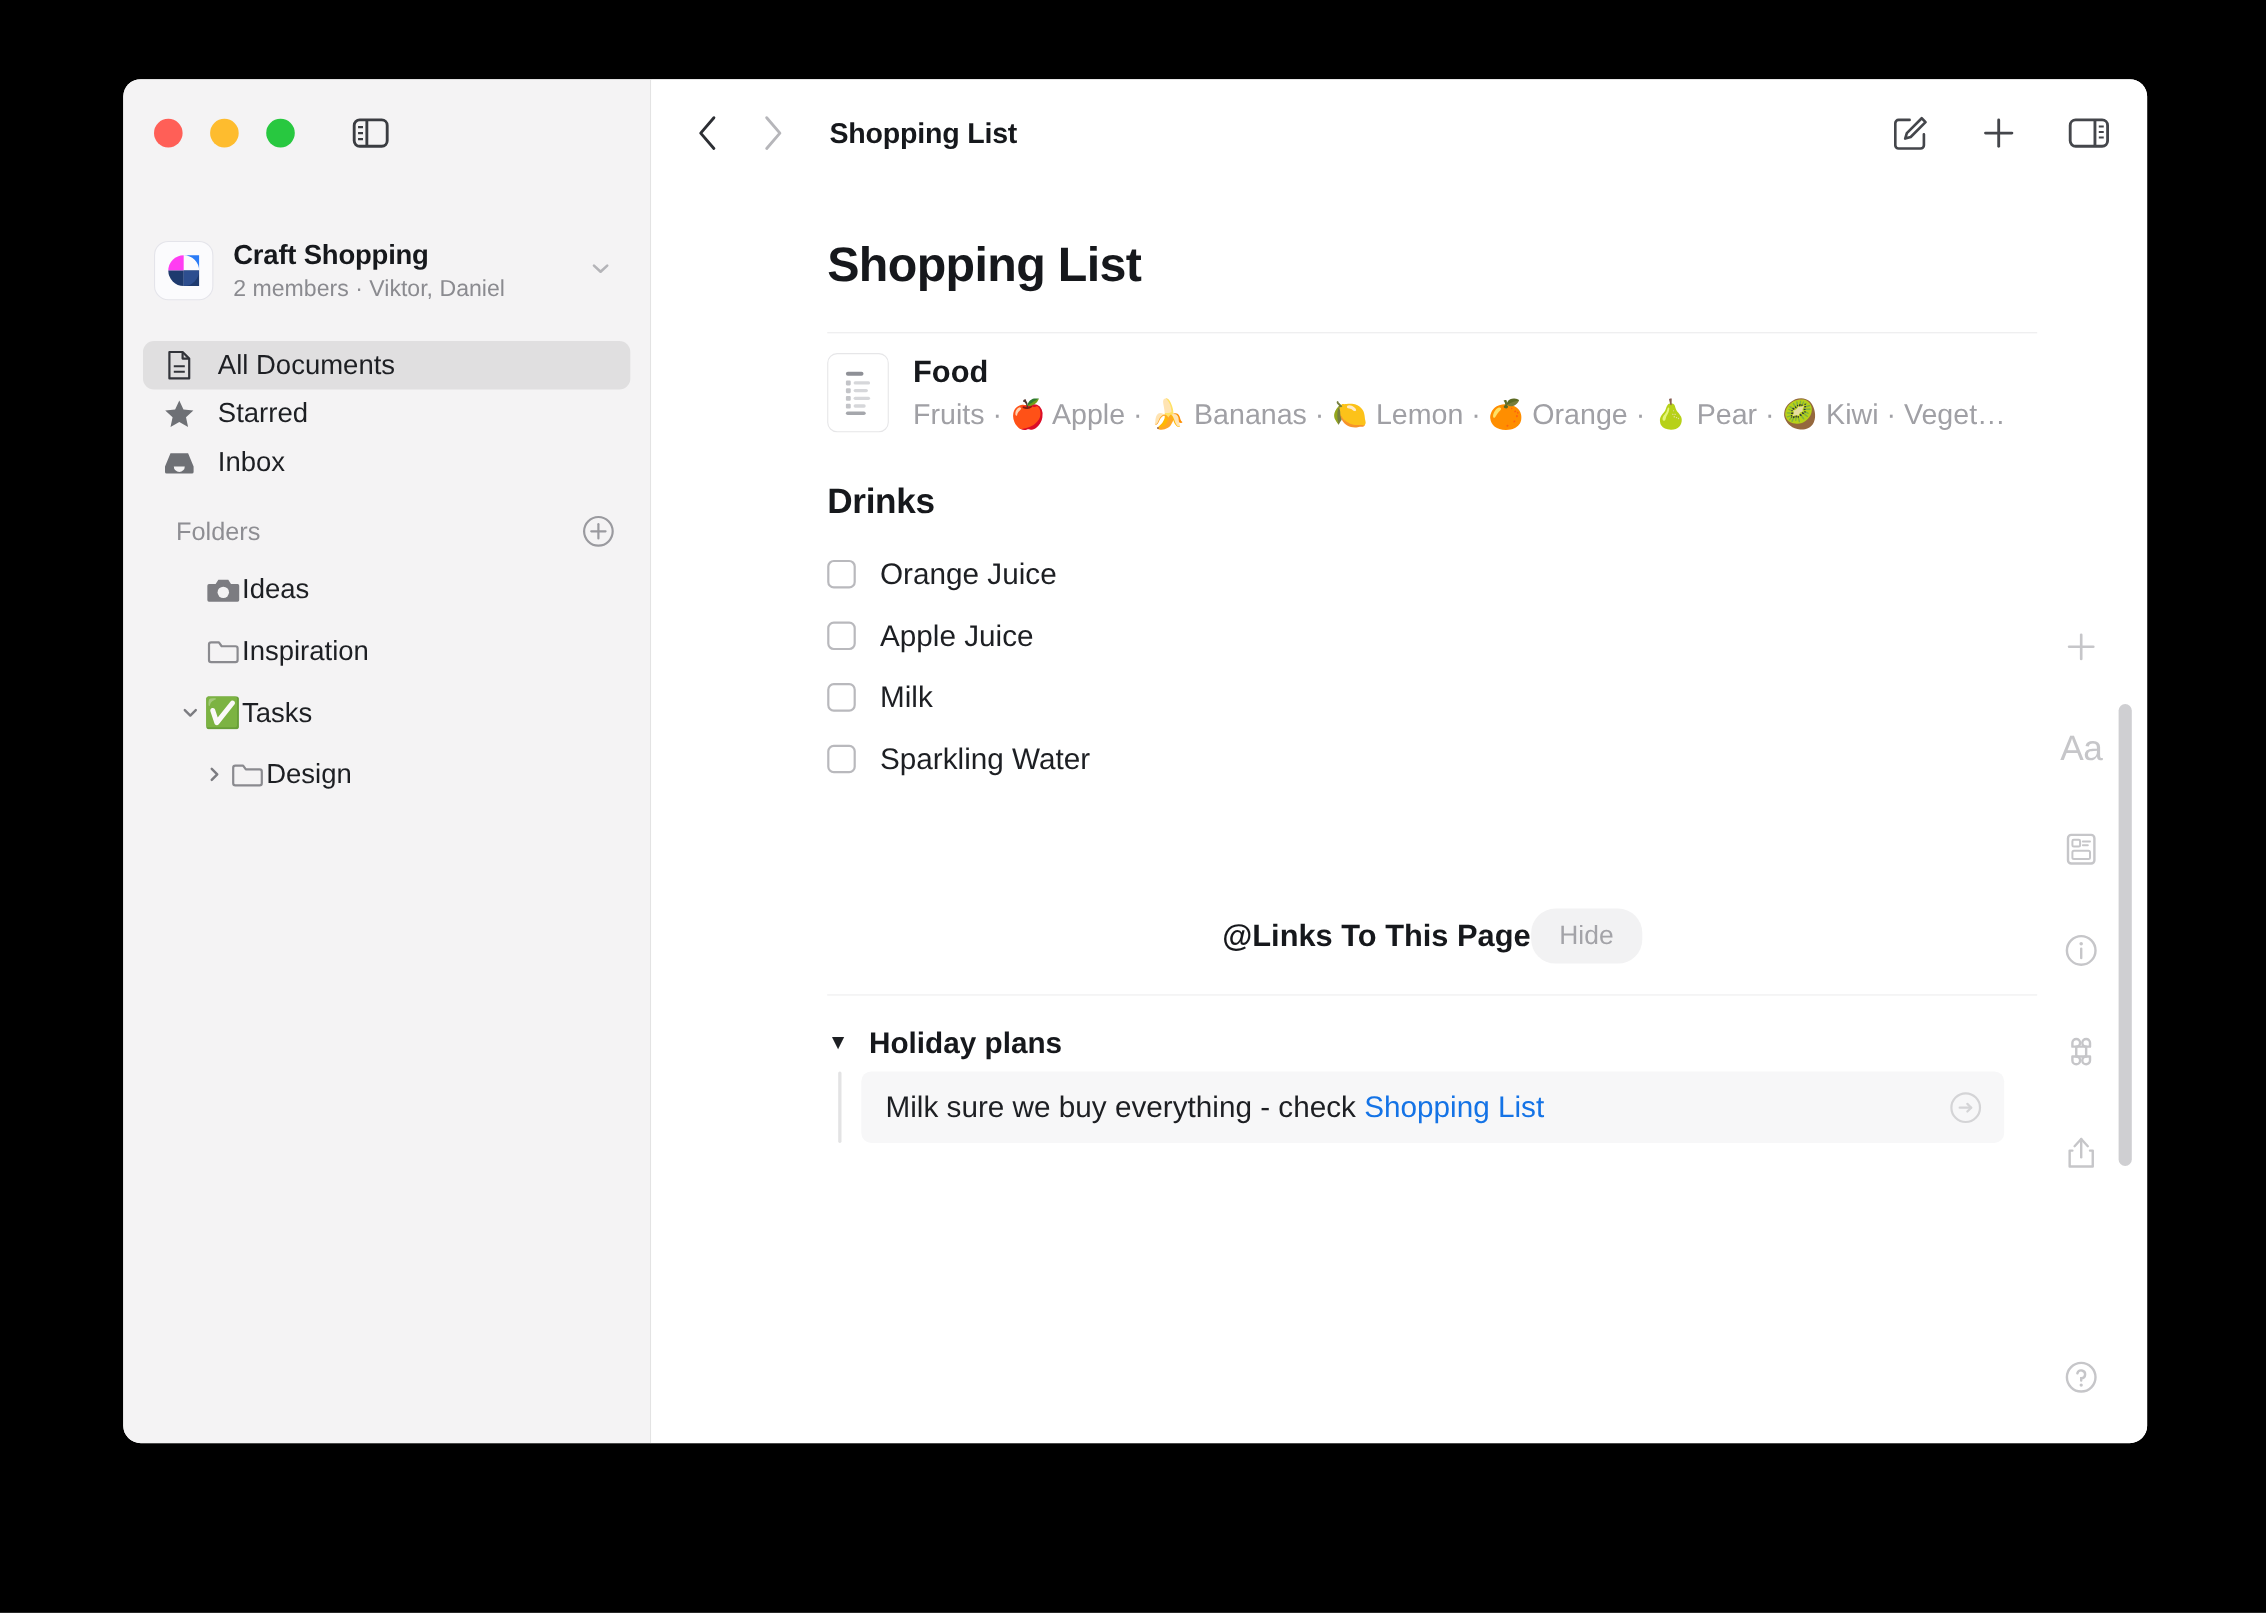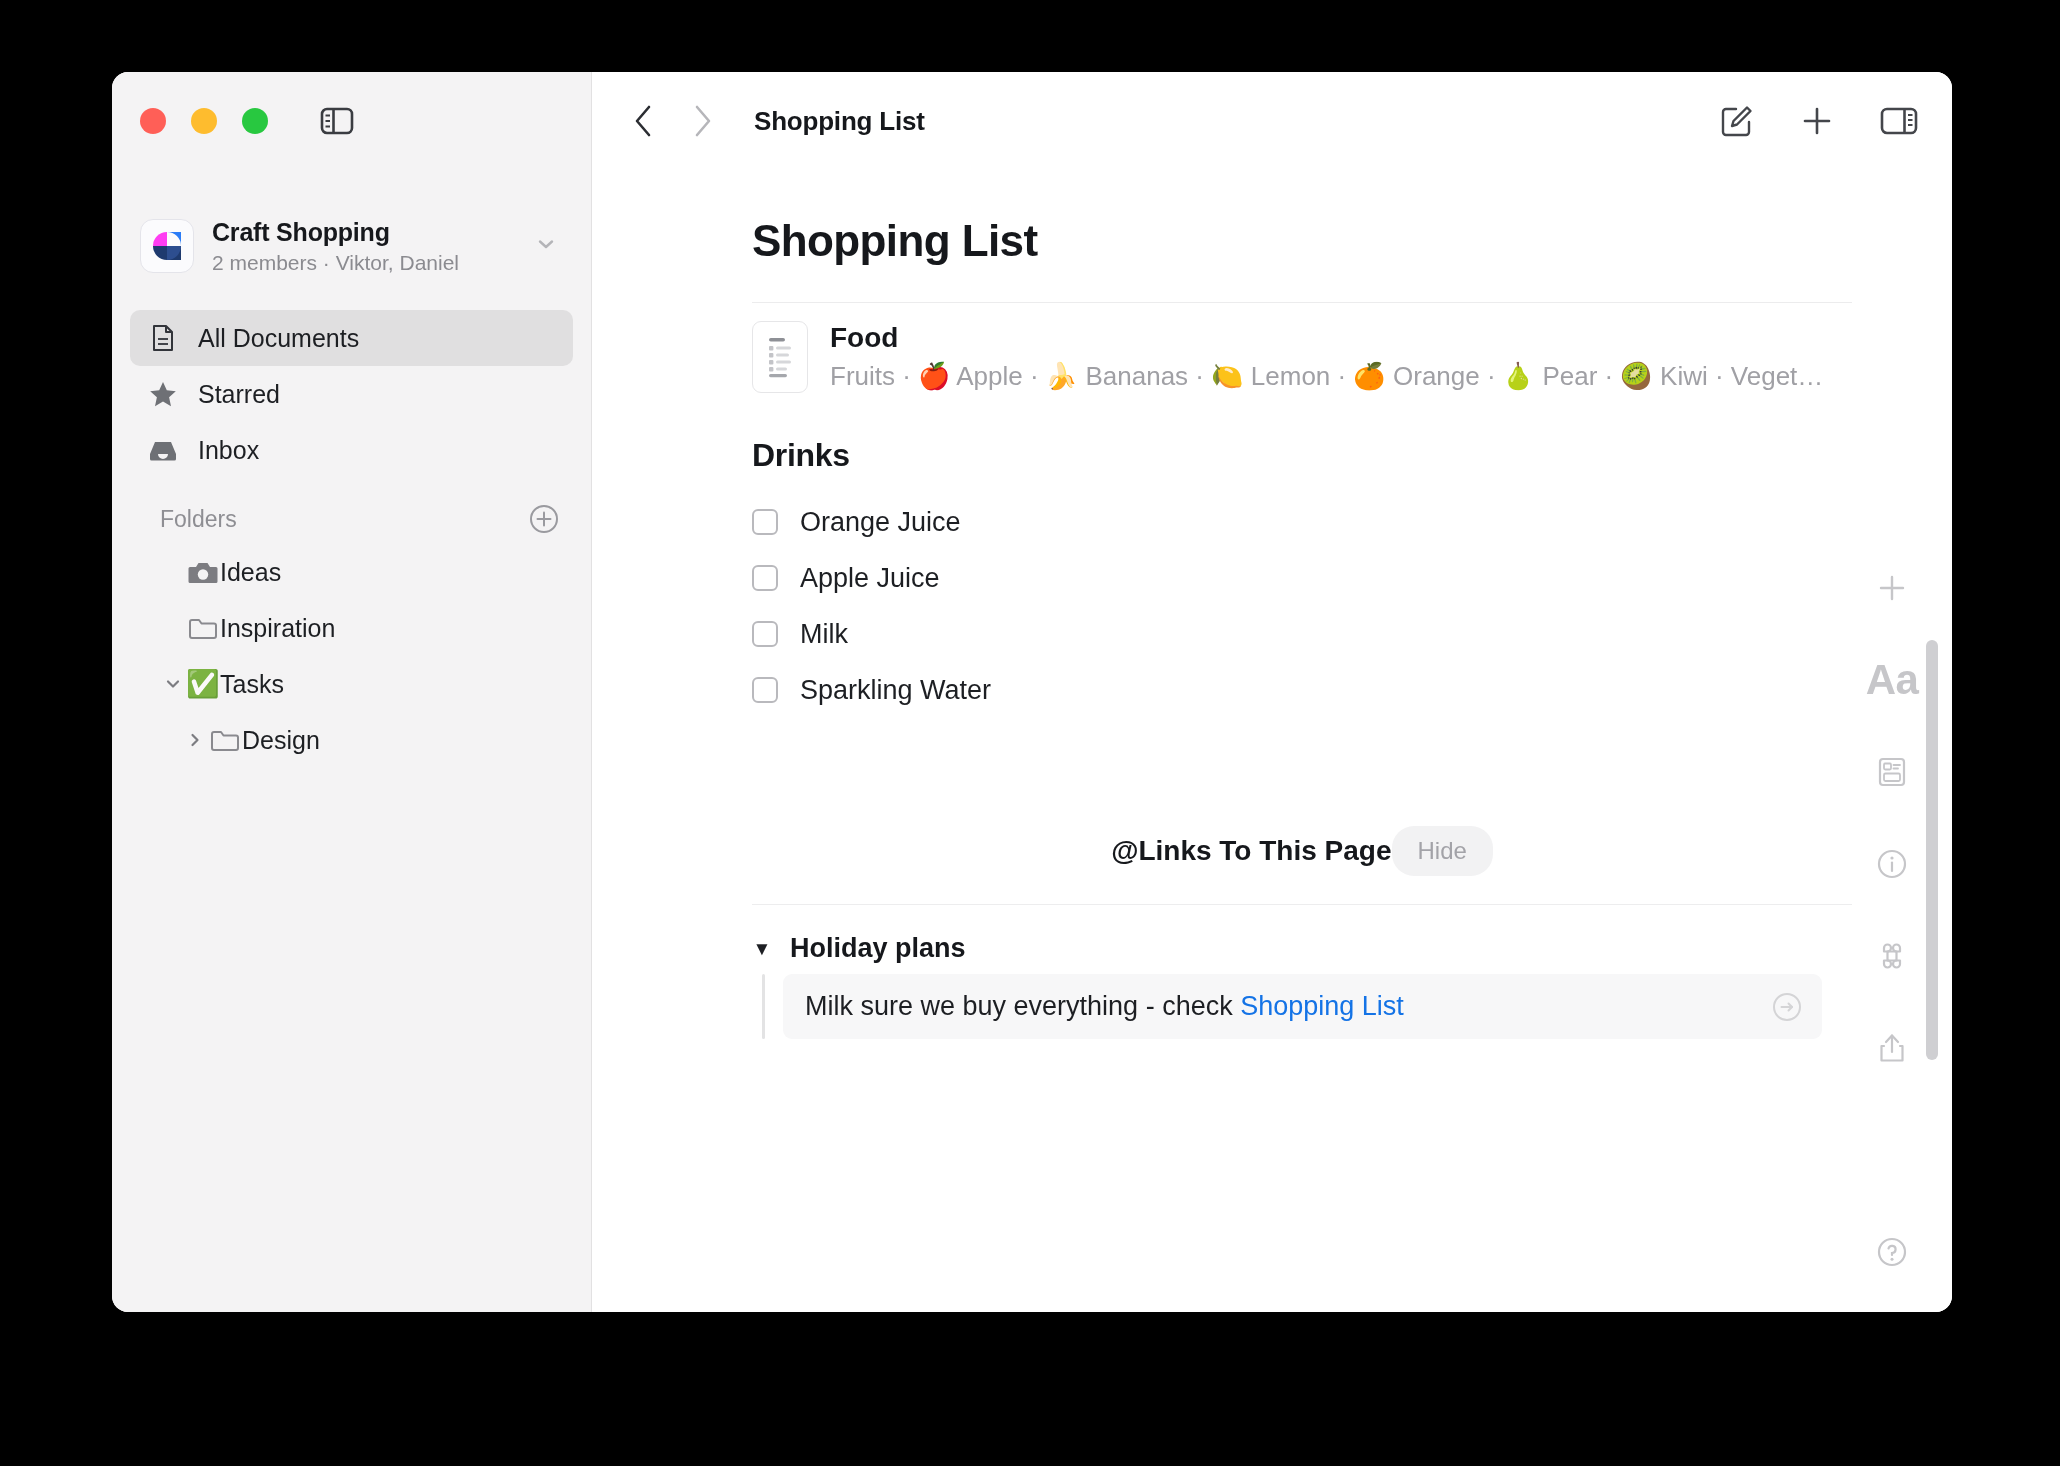--- a/index.html
+++ b/index.html
@@ -55,21 +55,21 @@
     flex: 0 0 54px;
   }
   .ws-text { flex: 1; min-width: 0; }
   .ws-title { font-size: 25px; font-weight: 700; color: #16181c; letter-spacing: -0.2px; }
   .ws-sub { font-size: 21px; color: #8b8b90; margin-top: 4px; white-space: nowrap; overflow: hidden; text-overflow: ellipsis;}
   .ws-chevron { color: #b4b4b8; flex: 0 0 auto; padding-right: 4px; }
 
   .nav { padding: 16px 18px 0 18px; }
   .nav-item {
     display: flex; align-items: center; gap: 20px;
-    height: 56px; padding: 0 18px; border-radius: 10px;
+    height: 44px; padding: 0 18px; border-radius: 10px;
     font-size: 25px; color: #1d1f23; cursor: default;
   }
   .nav-item.selected { background: #e0dfe0; }
   .nav-icon { width: 30px; display:flex; align-items:center; justify-content:center; color: #4e5056; flex:0 0 30px;}
 
   .section-head {
     display:flex; align-items:center; justify-content: space-between;
     padding: 26px 32px 10px 48px;
   }
   .section-title { font-size: 23px; color: #8e8e93; }
@@ -166,21 +166,21 @@
 
   
   .rail {
     position: absolute; right: 0; top: 98px; bottom: 0;
     width: 120px;
     display: flex; flex-direction: column; align-items: center;
     padding-top: 300px; gap: 52px;
     color: #c6c6c9;
   }
   .rail-btn { cursor: default; display:flex; align-items:center; justify-content:center; height: 40px;}
-  .rail-aa { font-size: 42px; color: #c6c6c9; font-weight: 700; letter-spacing: -0.5px;}
+  .rail-aa { font-size: 32px; color: #c6c6c9; font-weight: 400; letter-spacing: -0.5px;}
   .rail-help { position: absolute; bottom: 40px; }
   .scrollbar {
     position: absolute; right: 14px; top: 470px;
     width: 12px; height: 420px; border-radius: 6px;
     background: #cfcfd2;
   }
 </style>
 </head>
 <body>
 

